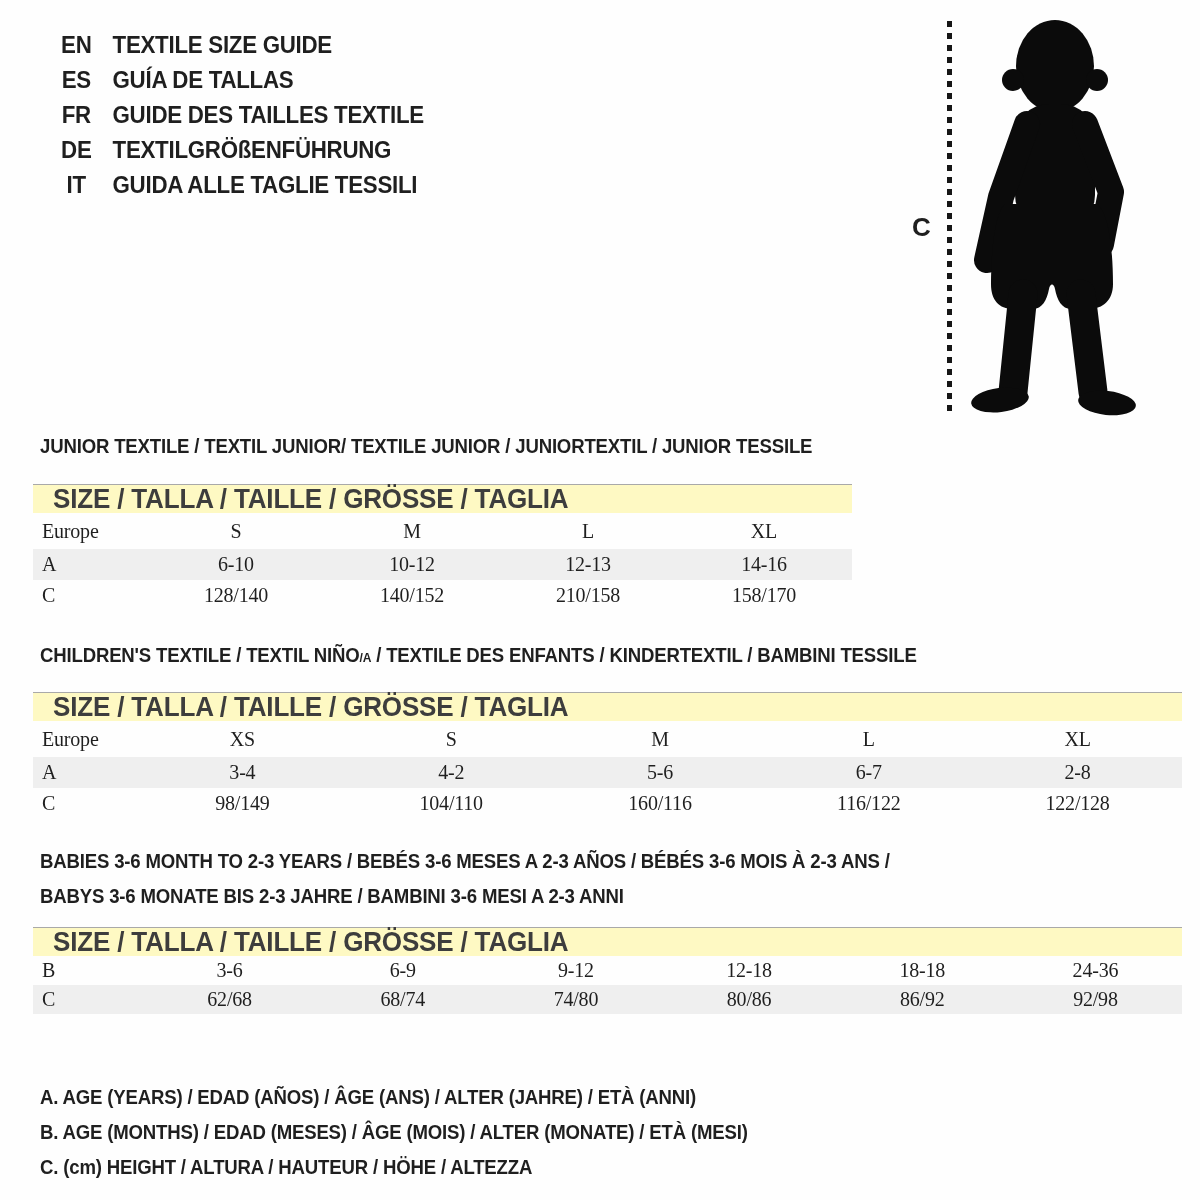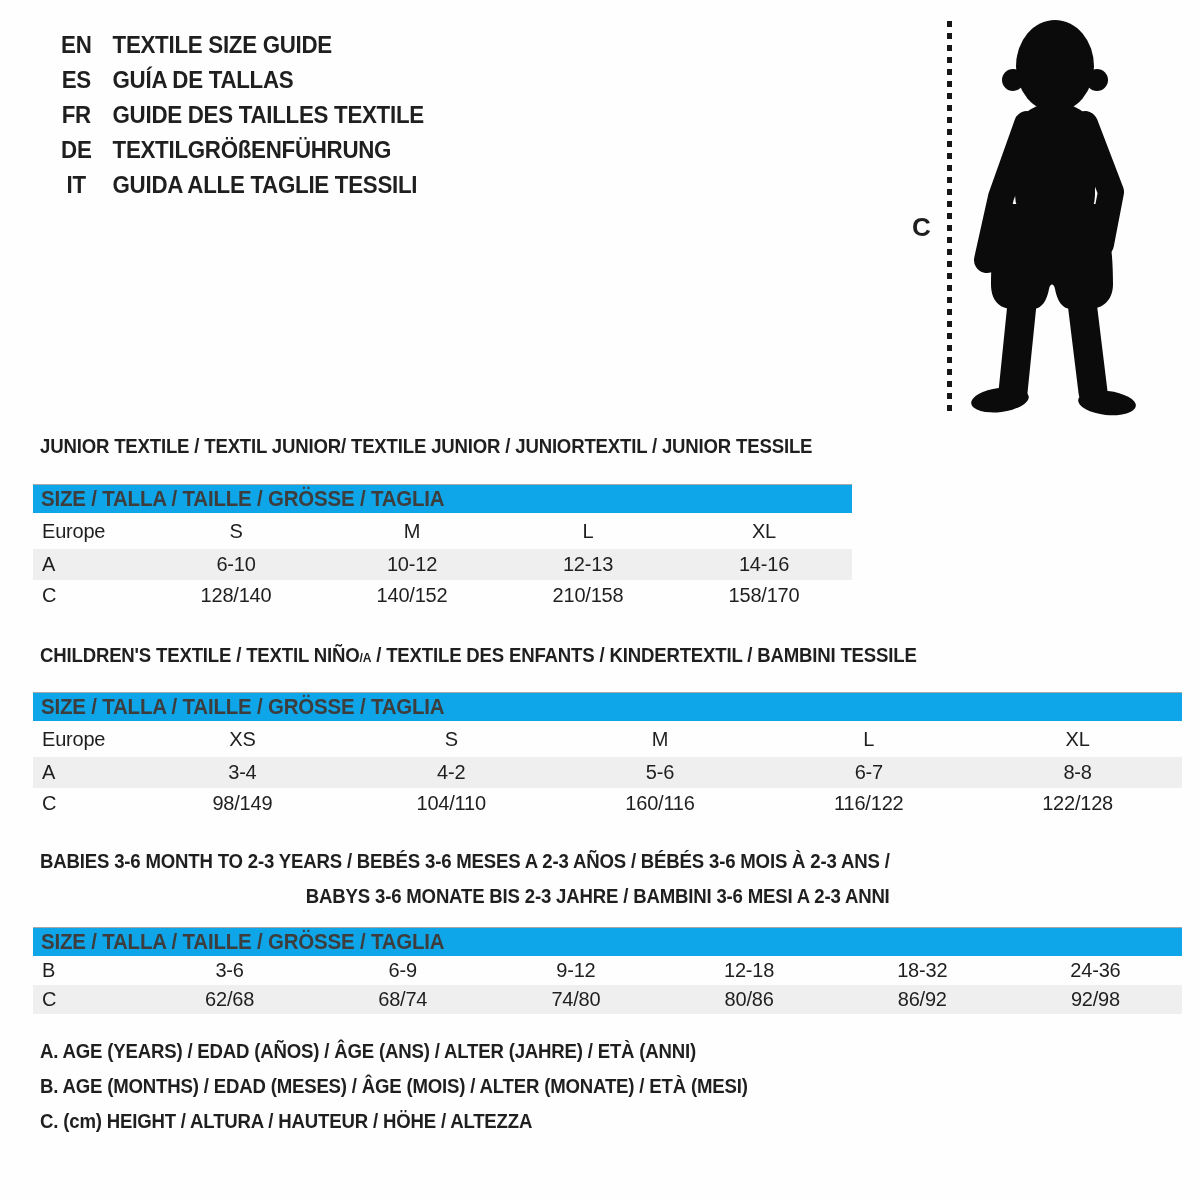--- a/index.html
+++ b/index.html
@@ -23,42 +23,42 @@
   .measure-line {
     left: 947px; top: 21px; width: 5px; height: 394px;
     background: repeating-linear-gradient(to bottom, #161616 0px, #161616 6px, transparent 6px, transparent 12px);
   }
   .measure-label { left: 912px; top: 212px; font-weight: bold; font-size: 26px; }
   .silhouette { left: 955px; top: 12px; }
 
   
   .sec-title { font-weight: bold; font-size: 20px; letter-spacing: -0.2px; line-height: 24px; }
   .title-sub { font-size: 13px; }
-  .babies-title { line-height: 35px; text-align: right; }
+  .babies-title { line-height: 35px; }
 
   
   .size-table { box-sizing: border-box; }
   .size-bar {
-    height: 29px; background: #0ea5e9; border-top: 1px solid #a9a9a9;
-    display: flex; align-items: center; padding-left: 8px;
-    font-size: 22px; font-weight: bold; color: #3d3d3d; letter-spacing: -0.2px;
+    height: 29px; background: #fef9c3; border-top: 1px solid #a9a9a9;
+    display: flex; align-items: center; padding-left: 20px;
+    font-size: 28px; font-weight: bold; color: #3d3d3d; letter-spacing: -0.2px;
     box-sizing: border-box;
   }
-  .trow { display: grid; align-items: center; font-size: 20px; letter-spacing: -0.2px; }
+  .trow { display: grid; align-items: center; font-size: 20px; letter-spacing: -0.2px; font-family: Liberation Serif, serif; }
   .trow.head { height: 36px; }
   .trow.data { height: 31px; }
   .trow.shaded { background: #efefef; }
   .t-junior .trow { grid-template-columns: 115px repeat(4, 1fr); }
   .t-children .trow { grid-template-columns: 105px repeat(5, 1fr); }
   .t-babies .trow { grid-template-columns: 110px repeat(6, 1fr); height: 29px; }
   .cell-l { text-align: left; padding-left: 9px; }
   .cell-c { text-align: center; }
 
   
-  .legend { left: 40px; top: 1034px; }
+  .legend { left: 40px; top: 1080px; }
   .legend-line { font-weight: bold; font-size: 20px; line-height: 35px; letter-spacing: -0.2px; }
 </style>
 </head>
 <body>
 
 <div class="abs langs">
   <div class="lang-row cond">
     <span class="lang-code">EN</span>
     <span>TEXTILE SIZE GUIDE</span>
   </div>
@@ -136,21 +136,21 @@
     <div class="cell-c">M</div>
     <div class="cell-c">L</div>
     <div class="cell-c">XL</div>
   </div>
   <div class="trow data shaded">
     <div class="cell-l">A</div>
     <div class="cell-c">3-4</div>
     <div class="cell-c">4-2</div>
     <div class="cell-c">5-6</div>
     <div class="cell-c">6-7</div>
-    <div class="cell-c">8-8</div>
+    <div class="cell-c">2-8</div>
   </div>
   <div class="trow data">
     <div class="cell-l">C</div>
     <div class="cell-c">98/149</div>
     <div class="cell-c">104/110</div>
     <div class="cell-c">160/116</div>
     <div class="cell-c">116/122</div>
     <div class="cell-c">122/128</div>
   </div>
 </div>
@@ -162,21 +162,21 @@
 <div class="abs size-table t-babies" style="left:33px; top:927px; width:1149px;">
   <div class="size-bar">
     <span class="cond">SIZE / TALLA / TAILLE / GRÖSSE / TAGLIA</span>
   </div>
   <div class="trow data">
     <div class="cell-l">B</div>
     <div class="cell-c">3-6</div>
     <div class="cell-c">6-9</div>
     <div class="cell-c">9-12</div>
     <div class="cell-c">12-18</div>
-    <div class="cell-c">18-32</div>
+    <div class="cell-c">18-18</div>
     <div class="cell-c">24-36</div>
   </div>
   <div class="trow data shaded">
     <div class="cell-l">C</div>
     <div class="cell-c">62/68</div>
     <div class="cell-c">68/74</div>
     <div class="cell-c">74/80</div>
     <div class="cell-c">80/86</div>
     <div class="cell-c">86/92</div>
     <div class="cell-c">92/98</div>

